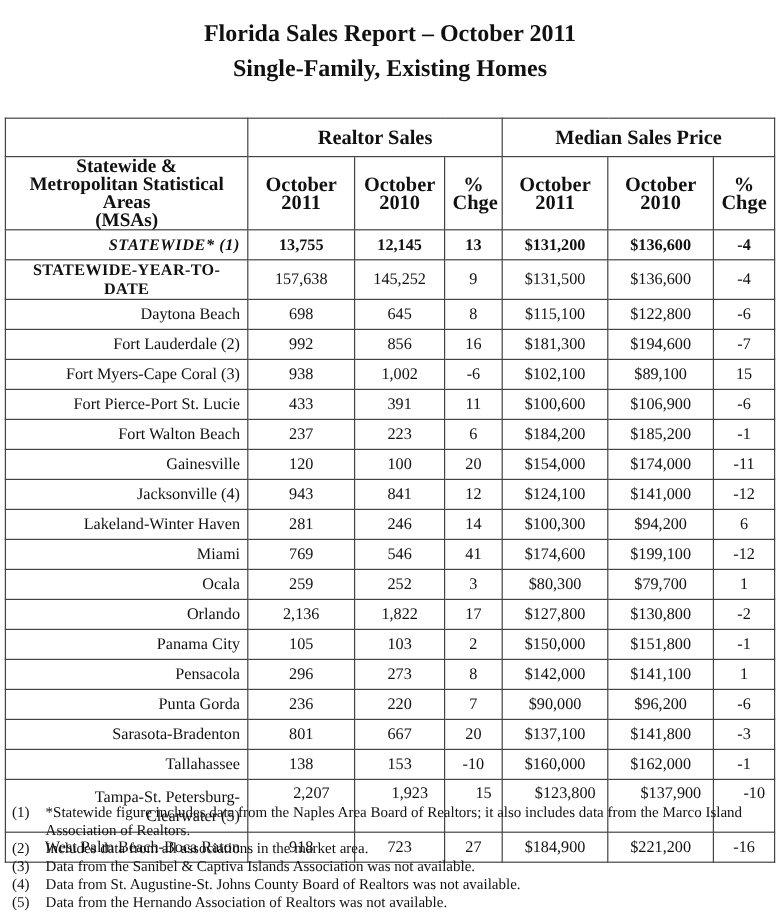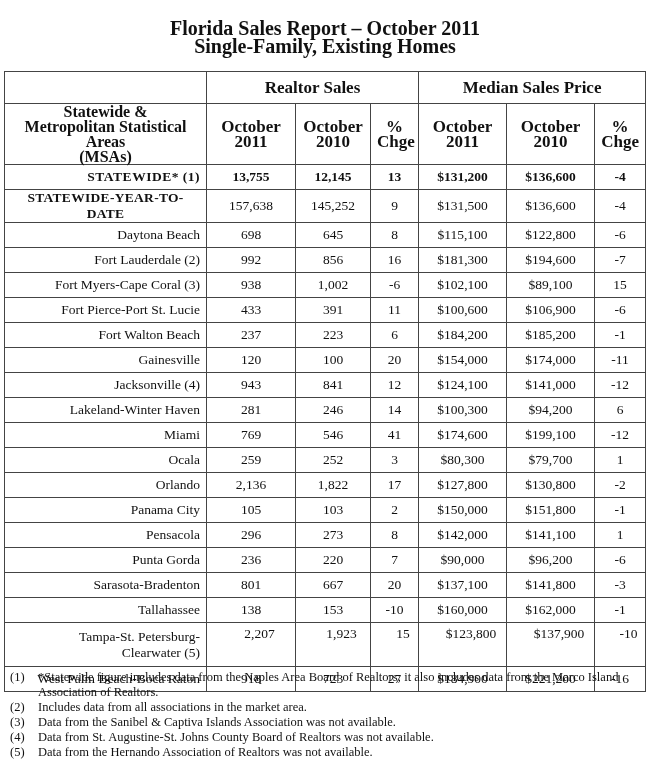--- a/index.html
+++ b/index.html
@@ -5,38 +5,38 @@
   html, body { margin: 0; padding: 0; background: #ffffff; }
   body {
     width: 650px; height: 761px; position: relative; overflow: hidden;
     font-family: "Liberation Serif", "DejaVu Serif", serif; color: #111;
   }
   .title {
     position: absolute; left: 0; width: 650px; text-align: center;
     font-weight: bold; font-size: 20px; line-height: 28px;
   }
   .title.l1 { top: 14px; }
-  .title.l2 { top: 32px; }
+  .title.l2 { top: 43px; }
 
   table.report {
-    position: absolute; left: 4px; top: 71px;
+    position: absolute; left: 4px; top: 98px;
     width: 641px; border-collapse: collapse; table-layout: fixed;
     font-size: 13.5px;
     border-radius: 22px;
   }
   table.report td, table.report th {
     border: 1.5px solid #444; padding: 0 6px; vertical-align: middle;
   }
   .hdr-group { font-weight: bold; font-size: 17px; text-align: center; height: 31px; }
   .hdr-sub { font-weight: bold; font-size: 17px; text-align: center; line-height: 15px; height: 47px; }
   .hdr-area { font-weight: bold; font-size: 16px; text-align: center; line-height: 15px; }
   td.area { text-align: right; padding-right: 8px; }
   td.num { text-align: center; }
   tr.statewide td { font-weight: bold; height: 24px; }
-  tr.statewide td.area { letter-spacing: 0.5px; }
+  tr.statewide td.area { letter-spacing: 0.5px; font-style: italic; }
   tr.ytd td { height: 25px; }
   tr.ytd td.area { font-weight: bold; text-align: center; letter-spacing: 0.3px; }
   tr.row td { height: 24px; }
   tr.row.tall td { height: 40px; padding-left: 23px; }
   tr.row.tall td.area { line-height: 16px; }
   tr.row.tall td.num { vertical-align: top; padding-top: 3px; }
 
   .footnotes {
     position: absolute; left: 10px; top: 670px; width: 630px;
     font-size: 12.5px; line-height: 15px;

